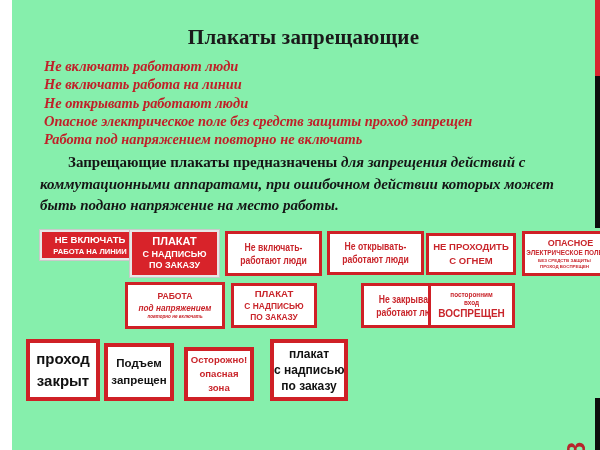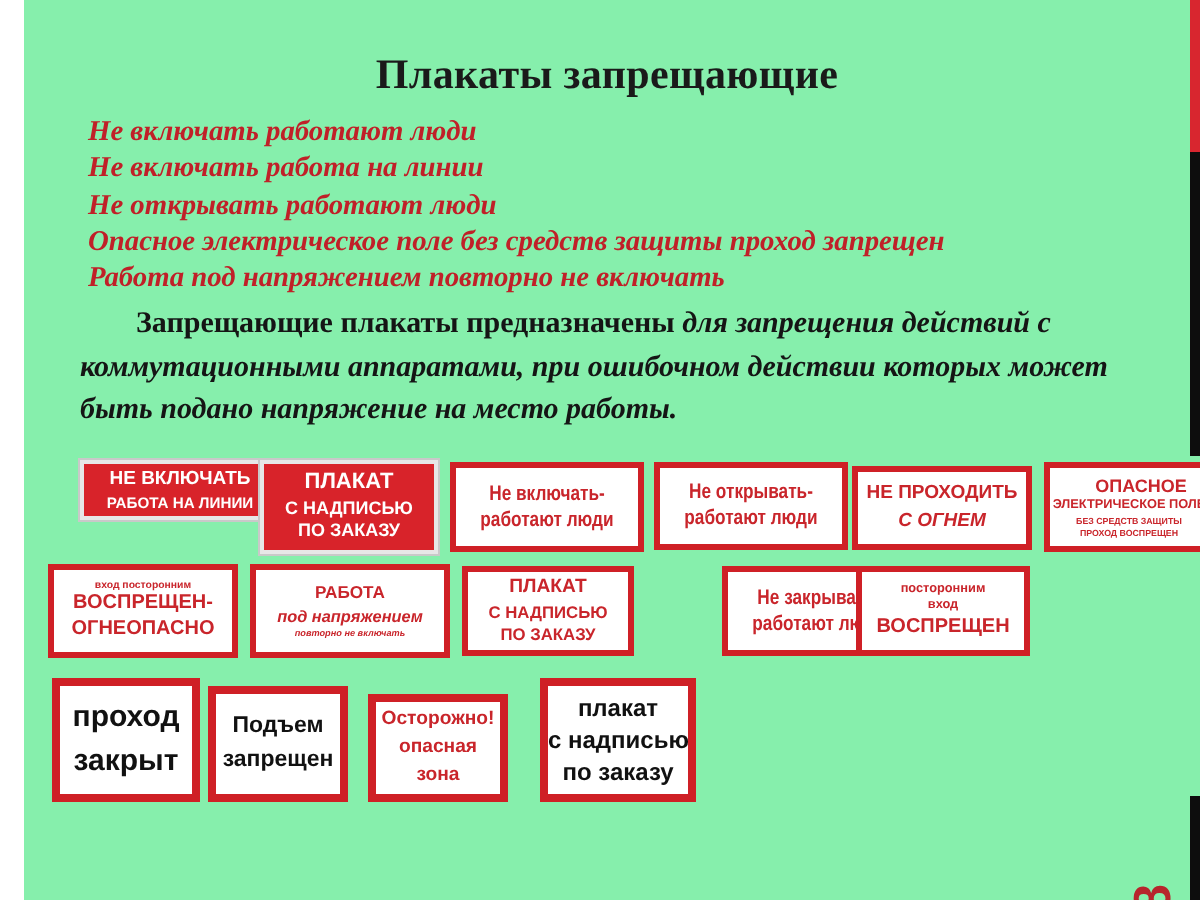--- a/index.html
+++ b/index.html
@@ -141,33 +141,28 @@
       <div class="sign out" style="left: 213px; top: 6px; width: 97px; height: 45px;">
         <span class="ln f-sans t-red bold cond" style="font-size: 10.5px; line-height: 1.2;">Не включать-</span>
         <span class="ln f-sans t-red bold cond" style="font-size: 10.5px; line-height: 1.2;">работают люди</span>
       </div>
       <div class="sign out" style="left: 315px; top: 6px; width: 97px; height: 44px;">
         <span class="ln f-sans t-red bold cond" style="font-size: 10.5px; line-height: 1.2;">Не открывать-</span>
         <span class="ln f-sans t-red bold cond" style="font-size: 10.5px; line-height: 1.2;">работают люди</span>
       </div>
       <div class="sign out" style="left: 414px; top: 8px; width: 90px; height: 42px;">
         <span class="ln f-sans t-red bold" style="font-size: 9.5px; line-height: 1.45;">НЕ ПРОХОДИТЬ</span>
-        <span class="ln f-sans t-red bold" style="font-size: 9.5px; line-height: 1.45; font-style: italic;">С ОГНЕМ</span>
+        <span class="ln f-sans t-red bold" style="font-size: 9.5px; line-height: 1.45;">С ОГНЕМ</span>
       </div>
       <div class="sign out" style="left: 510px; top: 6px; width: 85px; height: 45px;">
         <span class="ln f-sans t-red bold" style="font-size: 9px; line-height: 1.35; margin-left: 12px;">ОПАСНОЕ</span>
         <span class="ln f-sans t-red bold" style="font-size: 6.4px; line-height: 1.35;">ЭЛЕКТРИЧЕСКОЕ ПОЛЕ</span>
         <span class="ln f-sans t-red bold" style="font-size: 4.4px; line-height: 1.35;">БЕЗ СРЕДСТВ ЗАЩИТЫ</span>
         <span class="ln f-sans t-red bold" style="font-size: 4.4px; line-height: 1.35;">ПРОХОД ВОСПРЕЩЕН</span>
       </div>
-      <div class="sign out" style="left: 12px; top: 57px; width: 95px; height: 47px;">
-        <span class="ln f-sans t-red bold" style="font-size: 5.2px; line-height: 1.25;">вход   посторонним</span>
-        <span class="ln f-sans t-red bold" style="font-size: 10px; line-height: 1.25;">ВОСПРЕЩЕН-</span>
-        <span class="ln f-sans t-red bold" style="font-size: 10px; line-height: 1.25;">ОГНЕОПАСНО</span>
-      </div>
       <div class="sign out" style="left: 113px; top: 57px; width: 100px; height: 47px;">
         <span class="ln f-sans t-red bold" style="font-size: 8.6px; line-height: 1.35;">РАБОТА</span>
         <span class="ln f-sans t-red bold ital" style="font-size: 8.2px; line-height: 1.35;">под напряжением</span>
         <span class="ln f-sans t-red bold ital" style="font-size: 4.6px; line-height: 1.35;">повторно не включать</span>
       </div>
       <div class="sign out" style="left: 219px; top: 58px; width: 86px; height: 45px;">
         <span class="ln f-sans t-red bold" style="font-size: 9.6px; line-height: 1.3;">ПЛАКАТ</span>
         <span class="ln f-sans t-red bold" style="font-size: 8.4px; line-height: 1.3;">С НАДПИСЬЮ</span>
         <span class="ln f-sans t-red bold" style="font-size: 8.4px; line-height: 1.3;">ПО ЗАКАЗУ</span>
       </div>

